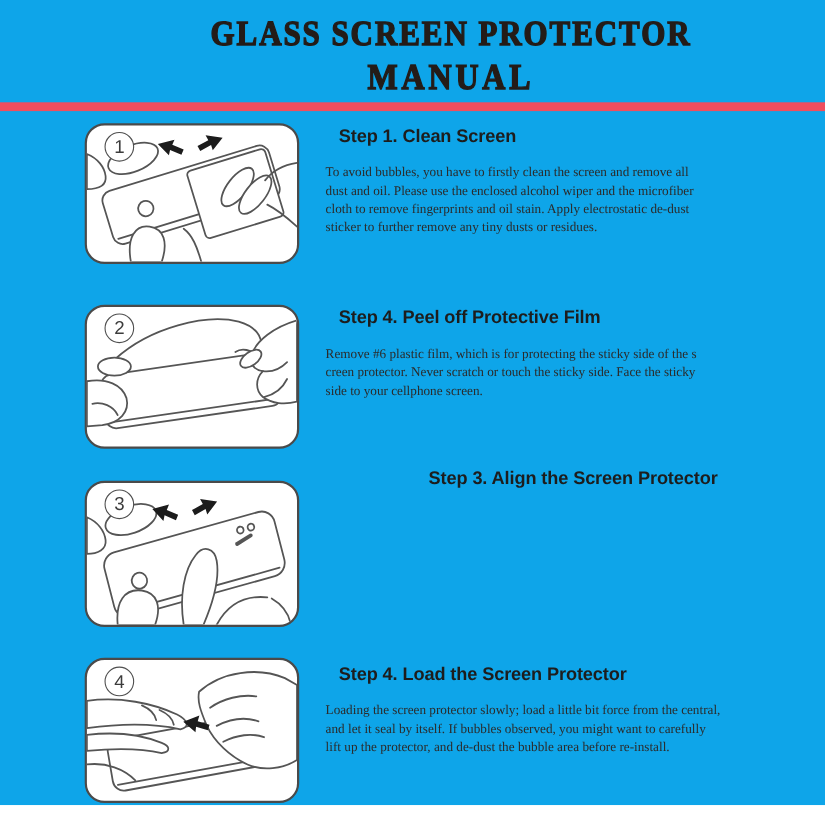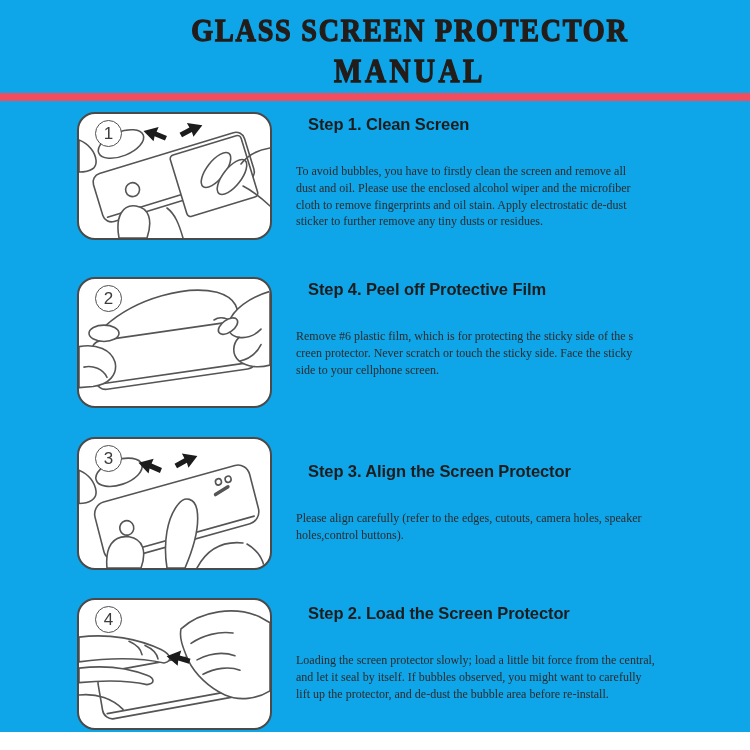--- a/index.html
+++ b/index.html
@@ -20,24 +20,24 @@
   .s1 .illus{top:112px;height:128px;}
   .s2 .illus{top:277px;height:131px;}
   .s3 .illus{top:437px;height:133px;}
   .s4 .illus{top:598px;height:132px;}
   .illus svg{position:absolute;left:0;top:0;width:100%;height:100%;}
   .badge{position:absolute;left:16px;top:6px;width:27px;height:27px;border:1.7px solid #4f4f4f;
          border-radius:50%;display:flex;align-items:center;justify-content:center;
          font-size:17px;color:#3c3c3c;background:#fff;z-index:2;box-sizing:border-box;}
 
   .content{position:absolute;left:296px;width:450px;}
-  .s1 .content{top:103px;} .s2 .content{top:268px;} .s3 .content{top:450px;} .s4 .content{top:592px;}
+  .s1 .content{top:103px;} .s2 .content{top:268px;} .s3 .content{top:414px;text-align:center;} .s4 .content{top:592px;}
   .step-title{margin:12px;font-size:16.5px;font-weight:700;color:#1d1d1d;
               font-family:"Liberation Sans",sans-serif;letter-spacing:-0.1px;}
-  .step-desc{margin:29px 0 0 0;font-size:12px;line-height:16.8px;color:#2b2b2b;
+  .step-desc{margin:14px 0 0 0;font-size:12px;line-height:16.8px;color:#2b2b2b;
              font-family:"Liberation Serif",serif;white-space:pre;}
 
   
   .art{stroke:#555;stroke-width:1.6;fill:none;stroke-linecap:round;stroke-linejoin:round;}
   .artf{stroke:#555;stroke-width:1.6;fill:#fff;stroke-linecap:round;stroke-linejoin:round;}
   .arrow{fill:#1c1c1c;stroke:none;}
 </style>
 </head>
 <body>
 
@@ -144,22 +144,20 @@
           <path class="artf" d="M28,124 C26,104 34,92 50,94 C64,96 68,108 62,124 Z"></path>
         </g>
         <g>
           <path class="arrow" transform="translate(84,23) rotate(12) scale(-1,1)" d="M0,5 L11,3 L10,-2 L24,5 L12,13 L12,8 L1,10 Z"></path>
           <path class="arrow" transform="translate(94,19) rotate(-18)" d="M0,5 L11,3 L10,-2 L24,5 L12,13 L12,8 L1,10 Z"></path>
         </g>
       </svg>
     </figure>
     <div class="content">
       <h2 class="step-title">Step 3. Align the Screen Protector</h2>
-      <p class="step-desc">Please align carefully (refer to the edges, cutouts, camera holes, speaker
-holes,control buttons).</p>
     </div>
   </section>
 
   <section class="step s4">
     <figure class="illus">
       <div class="badge">4</div>
       <svg viewBox="0 0 191 124" preserveAspectRatio="none">
         <g transform="rotate(-10 95 80)">
           <rect class="artf" x="20" y="58" width="154" height="46" rx="10"></rect>
           <line class="art" x1="24" y1="98" x2="166" y2="98"></line>
@@ -176,20 +174,20 @@
           <path class="art" d="M118,58 C130,52 144,50 156,54"></path>
           <path class="art" d="M124,72 C136,66 150,64 161,68"></path>
           <path class="art" d="M112,42 C124,34 140,30 154,32"></path>
         </g>
         <g>
           <path class="arrow" transform="translate(112,52) rotate(6) scale(-1,1)" d="M0,5 L11,3 L10,-2 L24,5 L12,13 L12,8 L1,10 Z"></path>
         </g>
       </svg>
     </figure>
     <div class="content">
-      <h2 class="step-title">Step 2. Load the Screen Protector</h2>
+      <h2 class="step-title">Step 4. Load the Screen Protector</h2>
       <p class="step-desc">Loading the screen protector slowly; load a little bit force from the central,
 and let it seal by itself. If bubbles observed, you might want to carefully
 lift up the protector, and de-dust the bubble area before re-install.</p>
     </div>
   </section>
 
 </div>
 
 </body></html>

